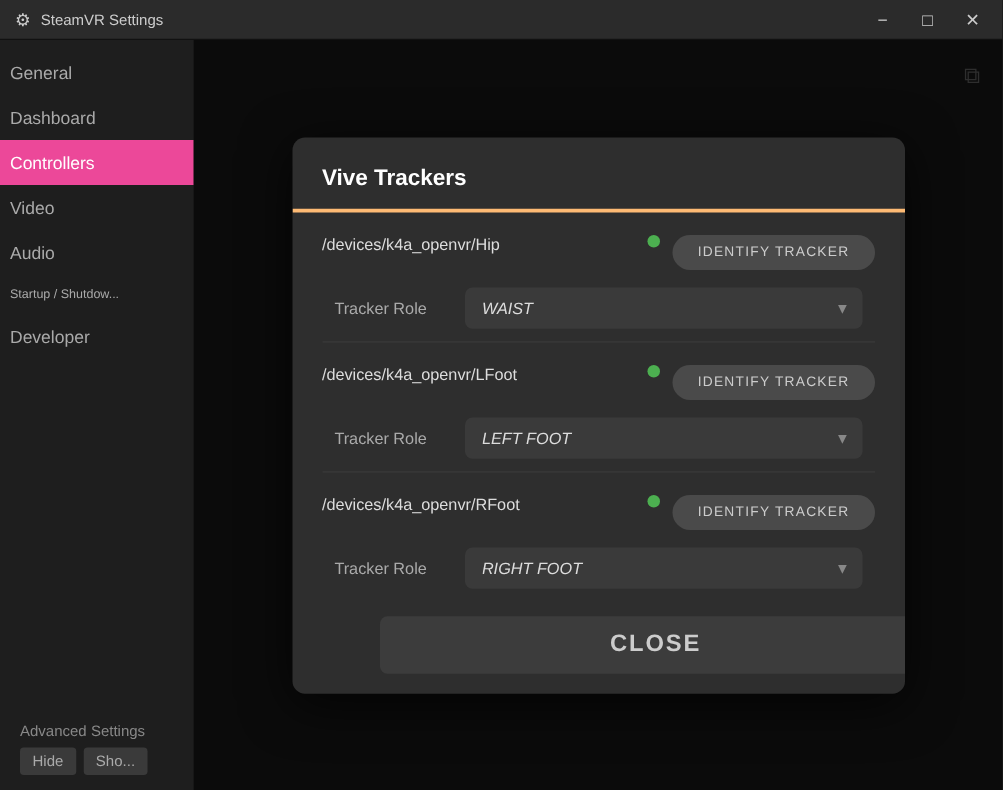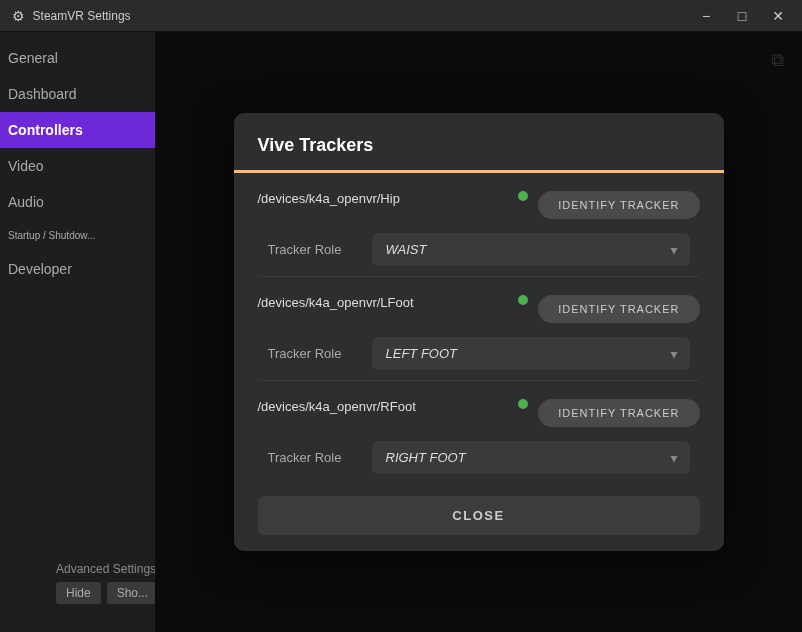--- a/index.html
+++ b/index.html
@@ -59,31 +59,30 @@
       padding: 8px 0;
       flex-shrink: 0;
     }
     .sidebar-item {
       padding: 10px 8px;
       color: #aaa;
       font-size: 14px;
       cursor: pointer;
     }
     .sidebar-item.active {
-      background: #6d28d9;
+      background: #ec4899;
       color: #fff;
-      font-weight: 700;
+      font-weight: 400;
     }
     .sidebar-bottom {
       position: absolute;
-      bottom: 16px;
+      bottom: 0;
       left: 0;
       width: 155px;
       padding: 8px 16px 12px;
-      margin-left: 40px;
     }
     .sidebar-bottom-label {
       color: #888;
       font-size: 12px;
       margin-bottom: 6px;
     }
     .sidebar-bottom-buttons {
       display: flex;
       gap: 6px;
     }
@@ -246,27 +245,28 @@
 
     
     .modal-footer {
       padding: 12px 24px 16px;
     }
     .close-btn {
       width: 100%;
       background: #3c3c3c;
       border: none;
       color: #ccc;
-      font-size: 13px;
+      font-size: 19px;
       letter-spacing: 1.5px;
       padding: 12px;
       border-radius: 6px;
       cursor: pointer;
       text-transform: uppercase;
       font-weight: 600;
+      margin-left: 46px;
     }
   </style>
 </head>
 <body>
 
 <div class="title-bar">
   <div class="title-bar-left">
     <span style="font-size:14px;">⚙</span>
     <span>SteamVR Settings</span>
   </div>

